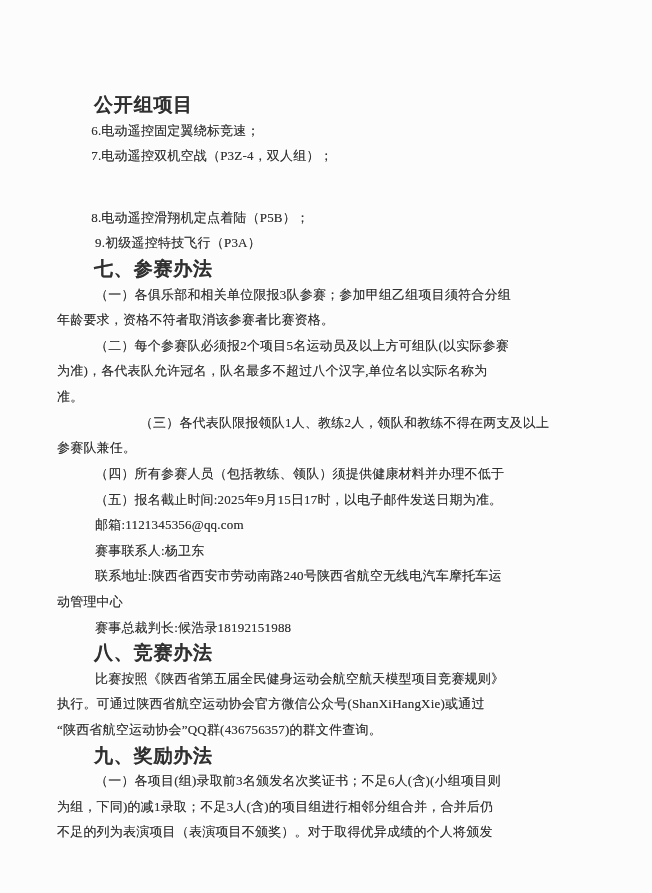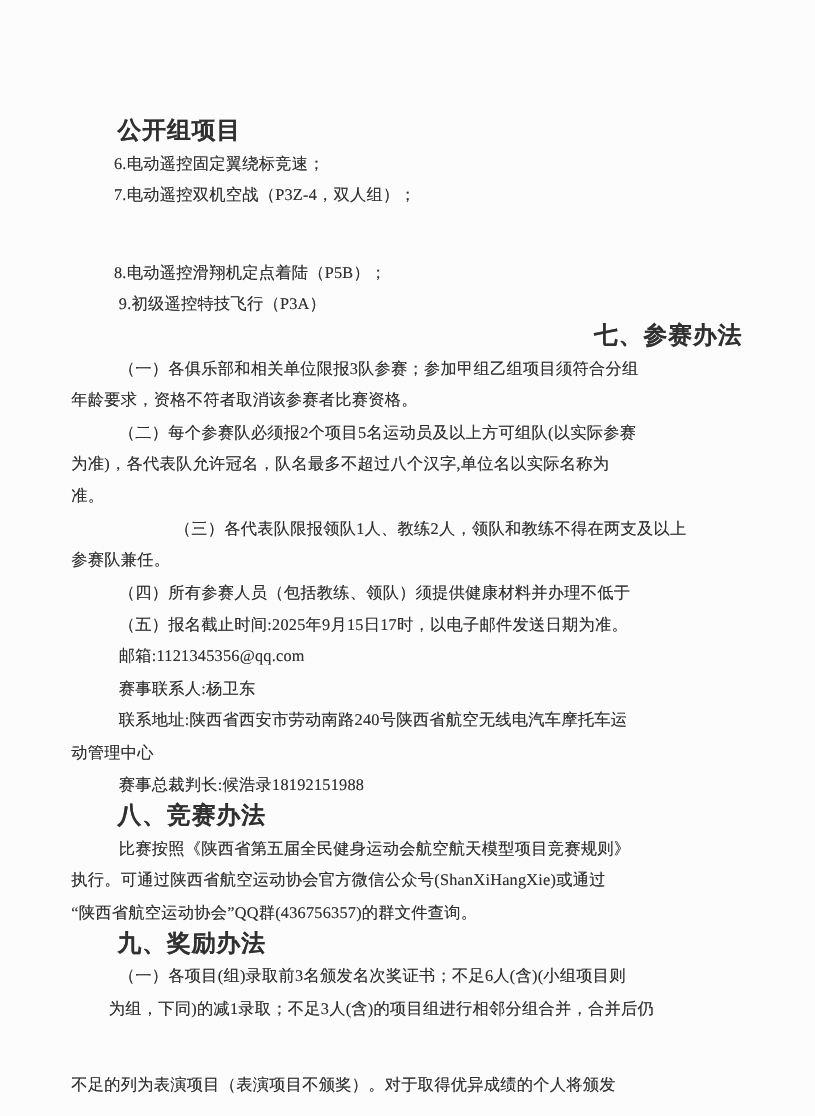--- a/index.html
+++ b/index.html
@@ -37,37 +37,37 @@
 </head>
 <body>
 
 <div class="page" style="background: rgb(252, 252, 252); color: rgb(48, 48, 48);">
   <div id="doc-body">
       <div class="line bold" style="padding-left: 37.05px;">公开组项目</div>
       <div class="line" style="padding-left: 34.2px;">6.电动遥控固定翼绕标竞速；</div>
       <div class="line" style="padding-left: 34.2px;">7.电动遥控双机空战（P3Z-4，双人组）；</div>
       <div class="line" style="padding-left: 34.2px; margin-top: 36px;">8.电动遥控滑翔机定点着陆（P5B）；</div>
       <div class="line" style="padding-left: 38px;">9.初级遥控特技飞行（P3A）</div>
-      <div class="line bold" style="padding-left: 37.05px; text-align: right;">七、参赛办法</div>
+      <div class="line bold" style="padding-left: 37.05px;">七、参赛办法</div>
       <div class="line" style="padding-left: 38px;">（一）各俱乐部和相关单位限报3队参赛；参加甲组乙组项目须符合分组</div>
       <div class="line" style="padding-left: 0px;">年龄要求，资格不符者取消该参赛者比赛资格。</div>
       <div class="line" style="padding-left: 38px;">（二）每个参赛队必须报2个项目5名运动员及以上方可组队(以实际参赛</div>
       <div class="line" style="padding-left: 0px;">为准)，各代表队允许冠名，队名最多不超过八个汉字,单位名以实际名称为</div>
       <div class="line" style="padding-left: 0px;">准。</div>
       <div class="line" style="padding-left: 38px; text-align: center;">（三）各代表队限报领队1人、教练2人，领队和教练不得在两支及以上</div>
       <div class="line" style="padding-left: 0px;">参赛队兼任。</div>
       <div class="line" style="padding-left: 38px;">（四）所有参赛人员（包括教练、领队）须提供健康材料并办理不低于</div>
       <div class="line" style="padding-left: 38px;">（五）报名截止时间:2025年9月15日17时，以电子邮件发送日期为准。</div>
       <div class="line" style="padding-left: 38px;">邮箱:1121345356@qq.com</div>
       <div class="line" style="padding-left: 38px;">赛事联系人:杨卫东</div>
       <div class="line" style="padding-left: 38px;">联系地址:陕西省西安市劳动南路240号陕西省航空无线电汽车摩托车运</div>
       <div class="line" style="padding-left: 0px;">动管理中心</div>
       <div class="line" style="padding-left: 38px;">赛事总裁判长:候浩录18192151988</div>
       <div class="line bold" style="padding-left: 37.05px;">八、竞赛办法</div>
       <div class="line" style="padding-left: 38px;">比赛按照《陕西省第五届全民健身运动会航空航天模型项目竞赛规则》</div>
       <div class="line" style="padding-left: 0px;">执行。可通过陕西省航空运动协会官方微信公众号(ShanXiHangXie)或通过</div>
       <div class="line" style="padding-left: 0px;">“陕西省航空运动协会”QQ群(436756357)的群文件查询。</div>
       <div class="line bold" style="padding-left: 37.05px;">九、奖励办法</div>
       <div class="line" style="padding-left: 38px;">（一）各项目(组)录取前3名颁发名次奖证书；不足6人(含)(小组项目则</div>
-      <div class="line" style="padding-left: 0px; margin-left: 30px;">为组，下同)的减1录取；不足3人(含)的项目组进行相邻分组合并，合并后仍</div>
-      <div class="line" style="padding-left: 0px; margin-top: 36px;">不足的列为表演项目（表演项目不颁奖）。对于取得优异成绩的个人将颁发</div>
+      <div class="line" style="padding-left: 0px;">为组，下同)的减1录取；不足3人(含)的项目组进行相邻分组合并，合并后仍</div>
+      <div class="line" style="padding-left: 0px;">不足的列为表演项目（表演项目不颁奖）。对于取得优异成绩的个人将颁发</div>
     </div>
 </div>
 
 </body></html>

